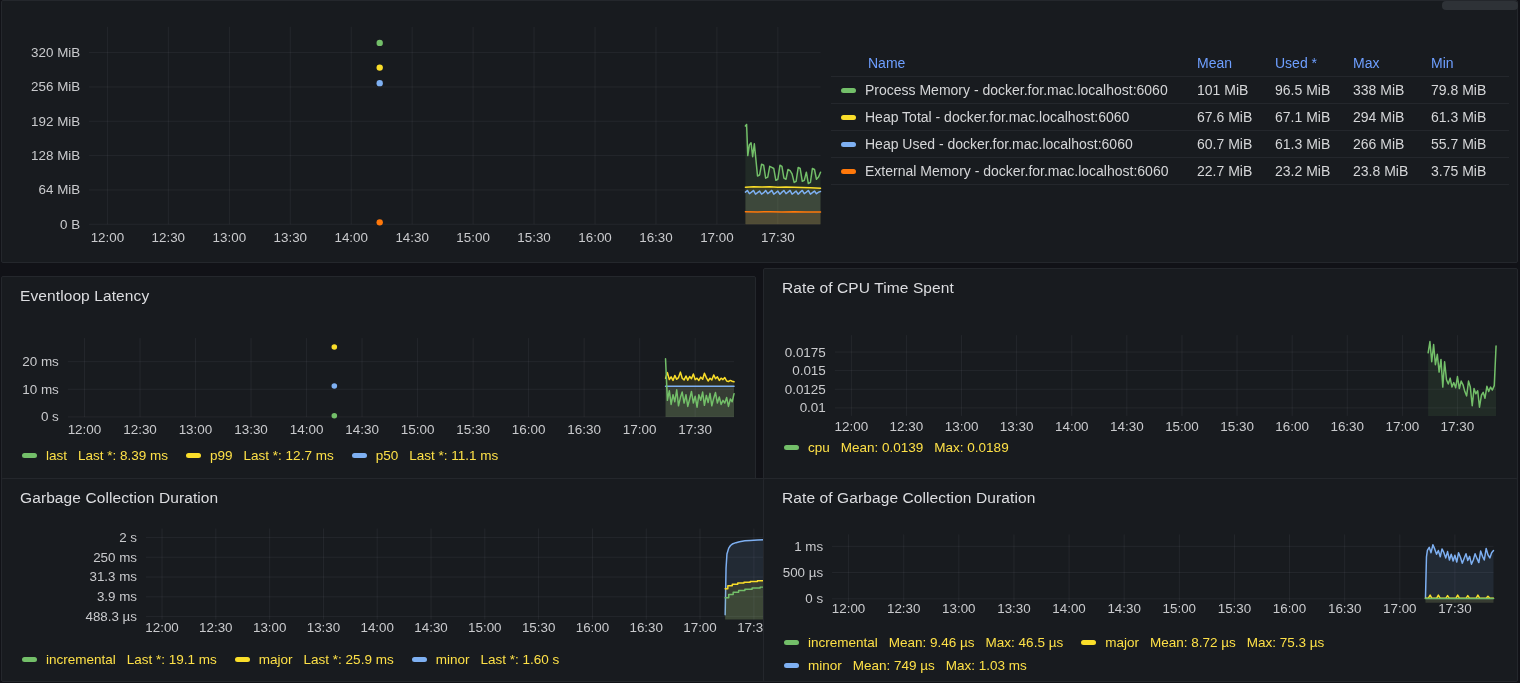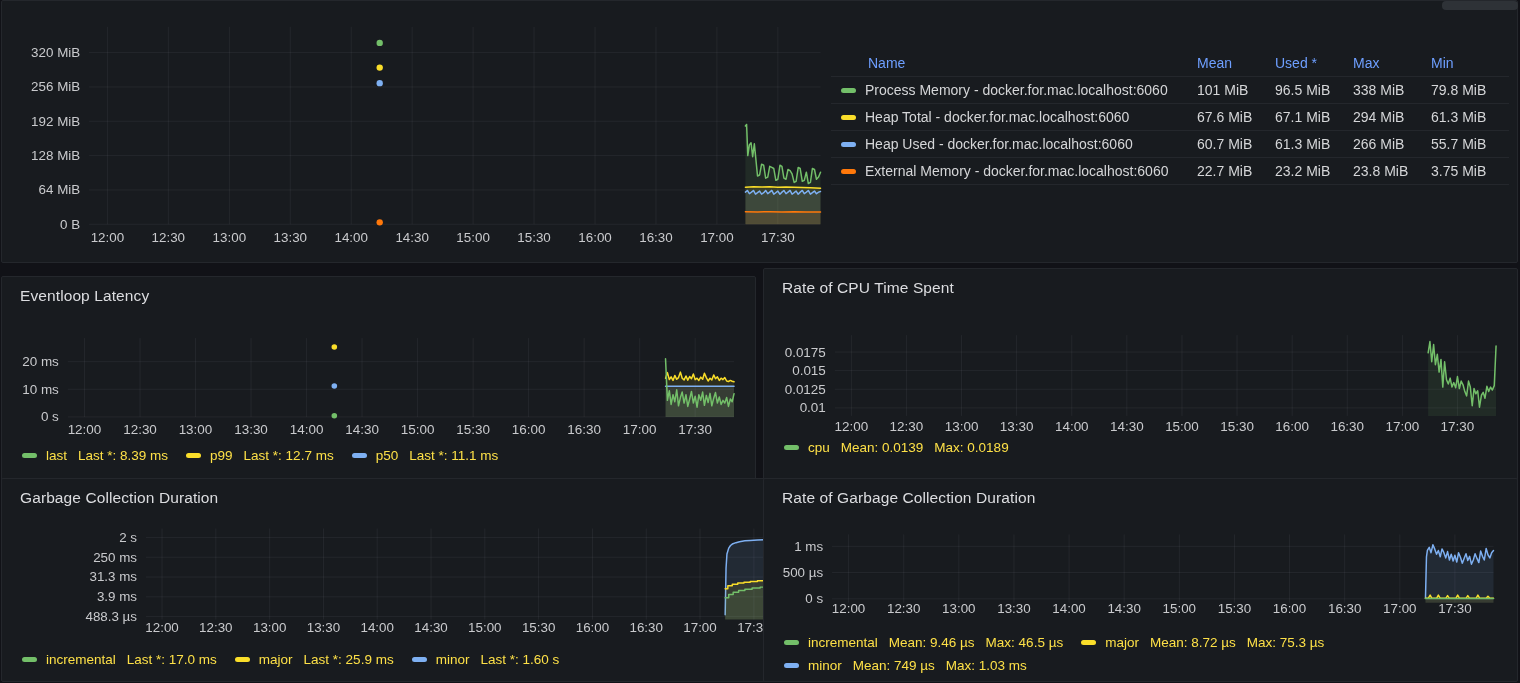--- a/index.html
+++ b/index.html
@@ -294,21 +294,21 @@
         <polygon points="667.0,110.9 669.7,110.9 669.7,107.8 674.2,107.8 674.2,106.4 679.7,106.4 679.7,105.1 686.0,105.1 686.0,104.3 692.3,104.3 692.3,103.5 699.6,103.5 699.6,102.8 707.7,102.8 707.7,102.1 715.9,102.1 715.9,101.5 724.9,101.5 724.9,101.0 734.0,100.8 734.0,142 667.0,142" fill="#FADE2A" fill-opacity="0.1"></polygon>
         <polyline points="667.0,110.9 669.7,110.9 669.7,107.8 674.2,107.8 674.2,106.4 679.7,106.4 679.7,105.1 686.0,105.1 686.0,104.3 692.3,104.3 692.3,103.5 699.6,103.5 699.6,102.8 707.7,102.8 707.7,102.1 715.9,102.1 715.9,101.5 724.9,101.5 724.9,101.0 734.0,100.8" fill="none" stroke="#FADE2A" stroke-width="1.5" stroke-linejoin="round" stroke-linecap="round"></polyline>
         <polygon points="667.0,120.0 670.6,120.0 670.6,116.6 675.1,116.6 675.1,114.4 680.6,114.4 680.6,112.7 686.9,112.7 686.9,111.3 694.2,111.3 694.2,110.1 702.3,110.1 702.3,109.2 711.4,109.2 711.4,108.4 721.3,108.4 721.3,107.9 734.0,107.5 734.0,142 667.0,142" fill="#73BF69" fill-opacity="0.1"></polygon>
         <polyline points="667.0,120.0 670.6,120.0 670.6,116.6 675.1,116.6 675.1,114.4 680.6,114.4 680.6,112.7 686.9,112.7 686.9,111.3 694.2,111.3 694.2,110.1 702.3,110.1 702.3,109.2 711.4,109.2 711.4,108.4 721.3,108.4 721.3,107.9 734.0,107.5" fill="none" stroke="#73BF69" stroke-width="1.5" stroke-linejoin="round" stroke-linecap="round"></polyline>
       </svg>
     <div class="legend" id="legend-gc">
         <div class="legend-row">
           <div class="legend-item">
             <span class="swatch" style="background: rgb(115, 191, 105);"></span>
             <span>incremental</span>
-            <span class="lstat">Last *: 17.0 ms</span>
+            <span class="lstat">Last *: 19.1 ms</span>
           </div>
           <div class="legend-item">
             <span class="swatch" style="background: rgb(250, 222, 42);"></span>
             <span>major</span>
             <span class="lstat">Last *: 25.9 ms</span>
           </div>
           <div class="legend-item">
             <span class="swatch" style="background: rgb(126, 176, 242);"></span>
             <span>minor</span>
             <span class="lstat">Last *: 1.60 s</span>

